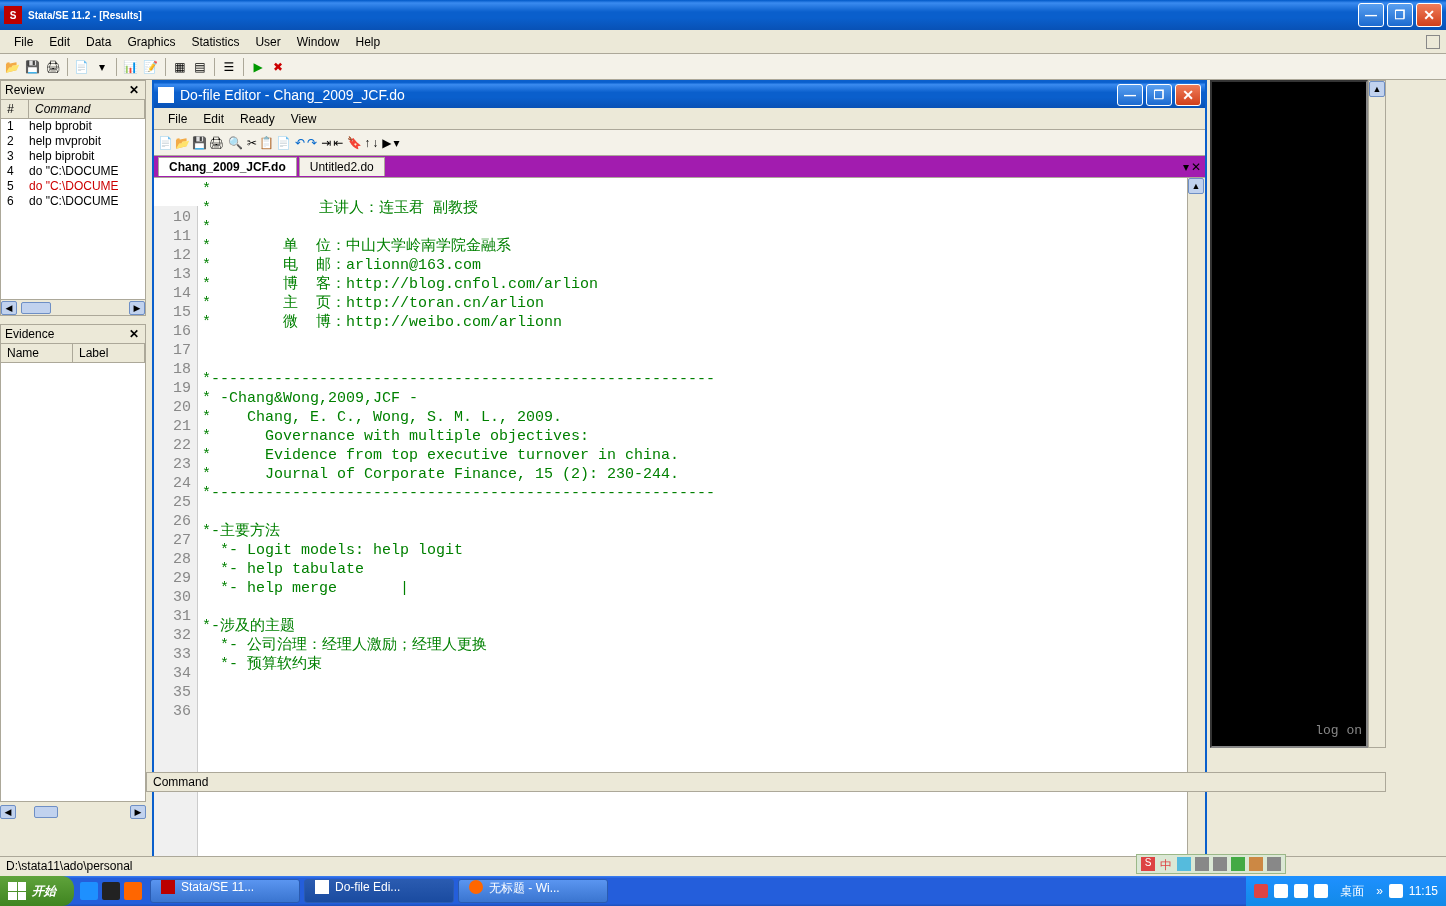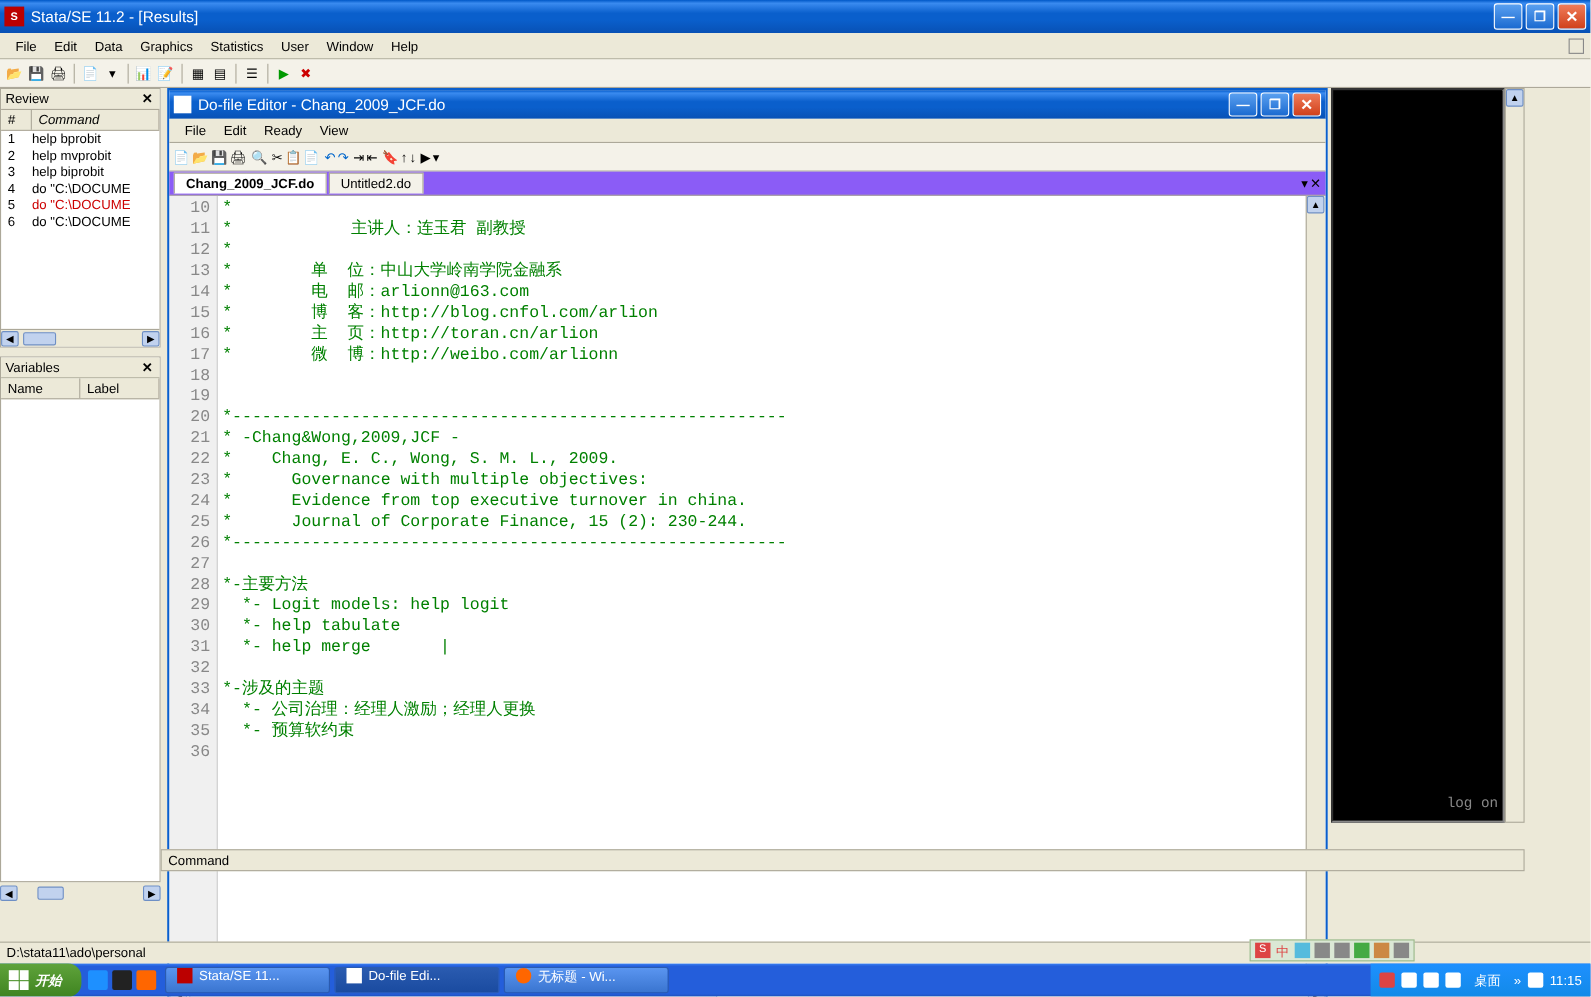--- a/index.html
+++ b/index.html
@@ -1,21 +1,21 @@
 <!DOCTYPE html>
 <html><head>
 <meta charset="utf-8">
 <style>
 * { margin: 0; padding: 0; box-sizing: border-box; font-family: Tahoma, Arial, sans-serif; font-size: 12px; }
 body { background: #ece9d8; width: 1446px; height: 906px; overflow: hidden; position: relative; }
 
 
 .titlebar { height: 30px; background: linear-gradient(to bottom, #0058c7, #3a8bf0 10%, #0a5fcc 40%, #0a5fcc 60%, #0851b5); color: #fff; display: flex; align-items: center; padding: 0 4px; }
 .titlebar .app-icon { width: 18px; height: 18px; background: #b00; margin-right: 6px; display:flex;align-items:center;justify-content:center;color:#fff;font-size:10px;font-weight:bold;}
-.titlebar .title-text { flex: 1; font-size: 14px; }
+.titlebar .title-text { flex: 1; font-size: 10px; font-weight: bold; }
 .titlebar .winbtn { width: 26px; height: 24px; margin-left: 3px; background: linear-gradient(to bottom,#5aa0f0,#1b6ad0); border:1px solid #fff; border-radius:3px; display:flex;align-items:center;justify-content:center;color:#fff;font-weight:bold;}
 .titlebar .winbtn.close { background: linear-gradient(to bottom,#f07d5a,#d0401b); font-size:14px;}
 
 
 .menubar { height: 24px; background: #ece9d8; display:flex; align-items:center; padding:0 6px; border-bottom:1px solid #aca899; }
 .menubar .menu-item { padding: 2px 8px; cursor:pointer; }
 .menubar .restore-icon { margin-left:auto; width:14px;height:14px;border:1px solid #888;}
 
 
 .toolbar { height: 26px; background:#f4f2e9; border-bottom:1px solid #aca899; display:flex;align-items:center; padding:0 4px; gap:2px;}
@@ -56,26 +56,26 @@
 
 
 .do-editor { position:absolute; left:152px; top:0; width:1055px; height:856px; border: 2px solid #0a5fcc; background:#fff;}
 .do-titlebar { height: 26px; background: linear-gradient(to bottom, #0058c7, #3a8bf0 10%, #0a5fcc 40%, #0a5fcc 60%, #0851b5); color:#fff; display:flex;align-items:center;padding:0 4px;}
 .do-titlebar .app-icon{width:16px;height:16px;background:#fff;margin-right:6px;}
 .do-titlebar .wbtn{width:26px;height:22px;margin-left:3px;background:linear-gradient(to bottom,#5aa0f0,#1b6ad0);border:1px solid #fff;border-radius:3px;display:flex;align-items:center;justify-content:center;color:#fff;font-weight:bold;}
 .do-titlebar .wbtn.close{background:linear-gradient(to bottom,#f07d5a,#d0401b);font-size:14px;}
 .do-menubar{height:22px;background:#ece9d8;display:flex;align-items:center;padding:0 6px;border-bottom:1px solid #aca899;}
 .do-menubar .menu-item{padding:2px 8px;cursor:pointer;}
 .do-toolbar{height:26px;background:#f4f2e9;border-bottom:1px solid #aca899;display:flex;align-items:center;padding:0 4px;gap:2px;}
-.do-tabs{height:22px;background:#8b5cf6;border-bottom:1px solid #aca899;display:flex;align-items:center;padding:0 4px;}
+.do-tabs{height:22px;background:#a21caf;border-bottom:1px solid #aca899;display:flex;align-items:center;padding:0 4px;}
 .do-tab{padding:2px 10px;border:1px solid #aca899;background:#f4f2e9;border-bottom:none;margin-right:2px;cursor:pointer;}
 .do-tab.active{background:#fff;font-weight:bold;}
 .do-tabs .tab-close{margin-left:auto;display:flex;gap:2px;}
 .do-content{position:relative;height:calc(100% - 26px - 22px - 26px - 22px - 16px - 20px);display:flex;overflow:hidden;}
-.gutter{width:44px;background:#f0f0f0;border-right:1px solid #ccc;font-family:'Courier New',monospace;font-size:15px;text-align:right;padding-right:6px;color:#888;line-height:19px;padding-top:2px;}
+.gutter{width:44px;background:#f0f0f0;border-right:1px solid #ccc;font-family:'Courier New',monospace;font-size:15px;text-align:right;padding-right:6px;color:#888;line-height:19px;padding-top:2px;margin-top:28px;}
 .code-area{flex:1;font-family:'Courier New',monospace;font-size:15px;line-height:19px;white-space:pre;padding:2px 4px;color:#008000;position:relative;}
 .code-vscroll{width:18px;background:#ece9d8;border-left:1px solid #aca899;position:relative;}
 .code-vscroll .varrow{width:16px;height:16px;background:#c1d2ee;border:1px solid #6e8fc5;border-radius:2px;display:flex;align-items:center;justify-content:center;font-size:9px;}
 .code-vscroll .varrow.down{position:absolute;bottom:0;}
 .do-hscroll{height:16px;background:#ece9d8;border-top:1px solid #aca899;display:flex;align-items:center;position:relative;}
 .do-hscroll .arrow{width:16px;height:14px;background:#c1d2ee;border:1px solid #6e8fc5;border-radius:2px;display:flex;align-items:center;justify-content:center;font-size:9px;}
 .do-hscroll .thumb{height:12px;background:#c1d2ee;border:1px solid #6e8fc5;border-radius:2px;position:absolute;}
 .do-status{height:20px;background:#ece9d8;border-top:4px solid #c2410c;display:flex;align-items:flex-end;padding:0 6px;}
 .do-status .right{margin-left:auto;display:flex;gap:26px;padding-left:40px;}
 .do-status .dim{color:#999;}
@@ -186,21 +186,21 @@
       </div>
     <div class="hscroll" style="position:absolute;bottom:0;left:0;right:0;">
       <div class="arrow">◀</div>
       <div class="thumb"></div>
       <div class="arrow right">▶</div>
     </div>
   </div>
 
   <div class="vars-panel">
     <div class="panel-title">
-      <span>Variables</span>
+      <span>Evidence</span>
       <span class="close">✕</span>
     </div>
     <div class="vars-header">
       <div class="vcol">Name</div>
       <div class="vcol">Label</div>
     </div>
   </div>
 
   <div class="do-editor">
     <div class="do-titlebar">

